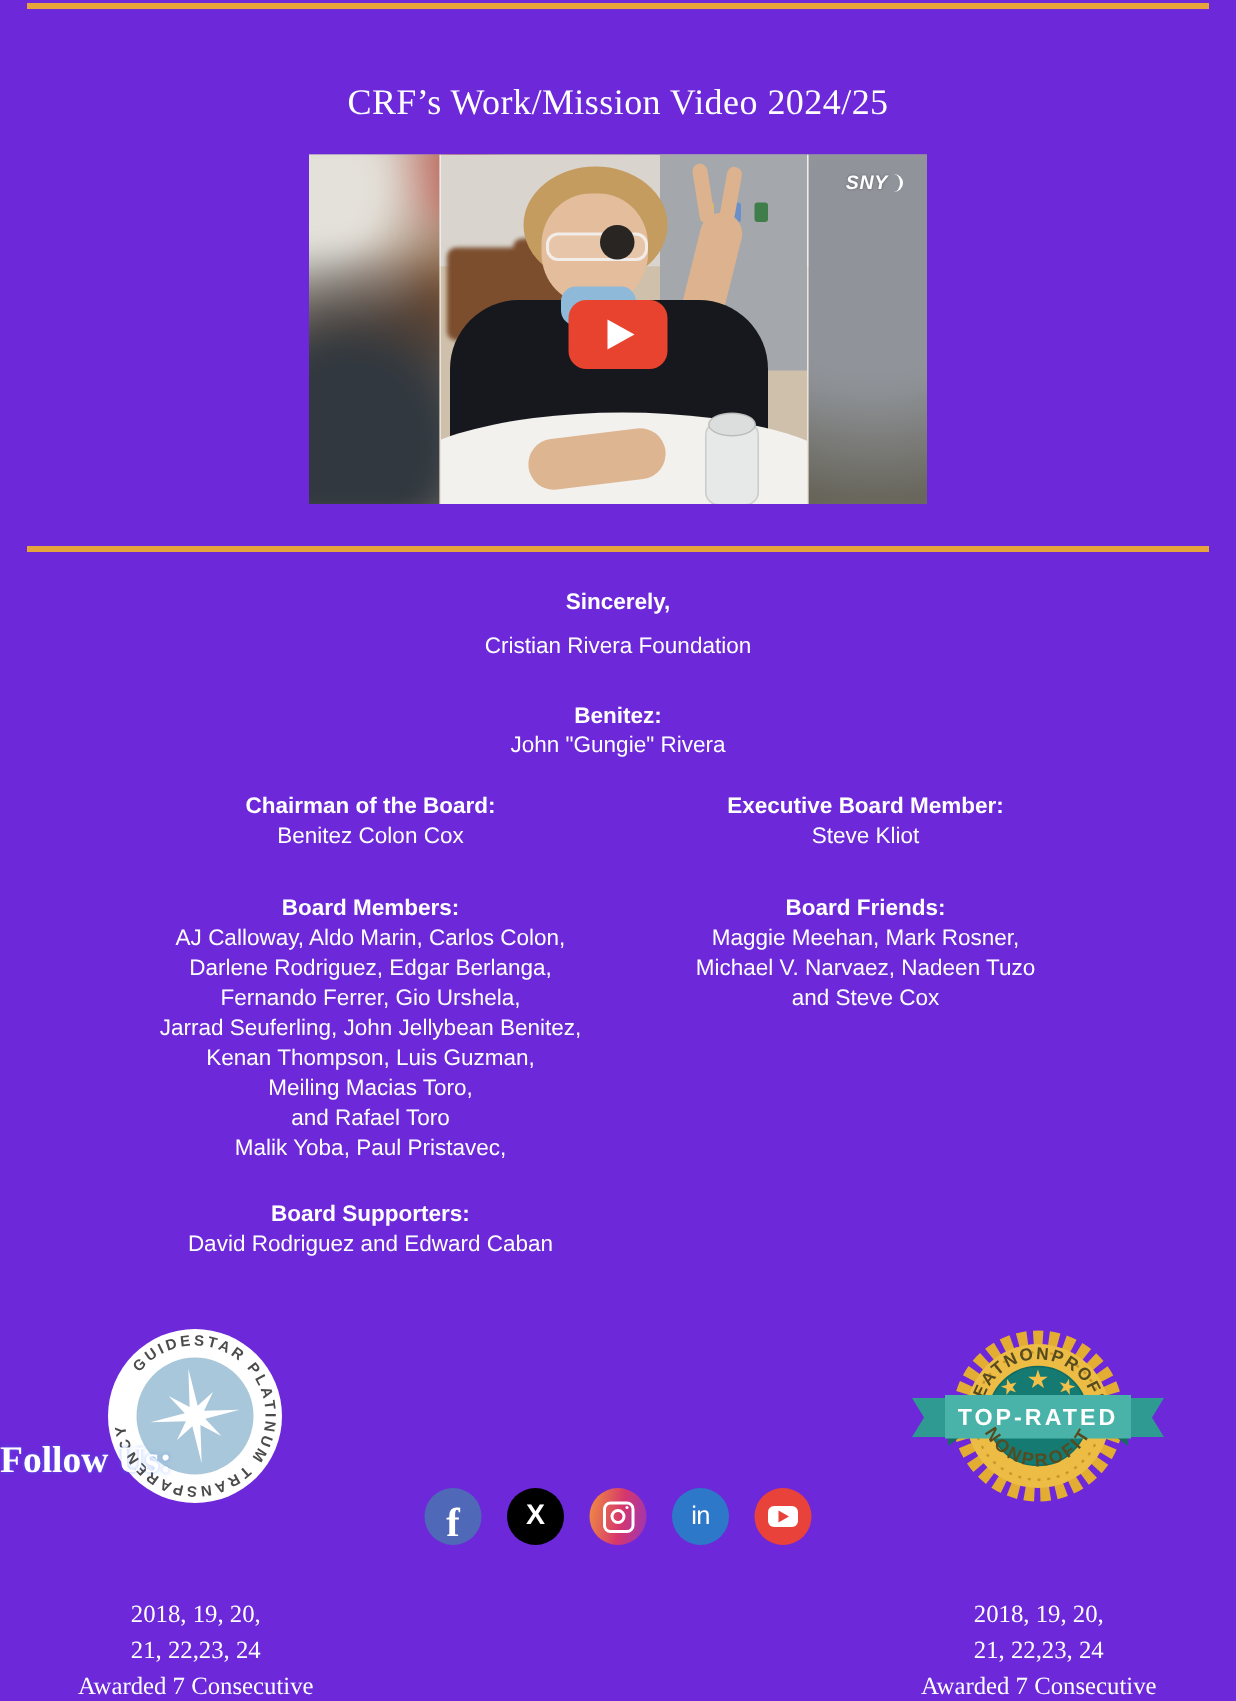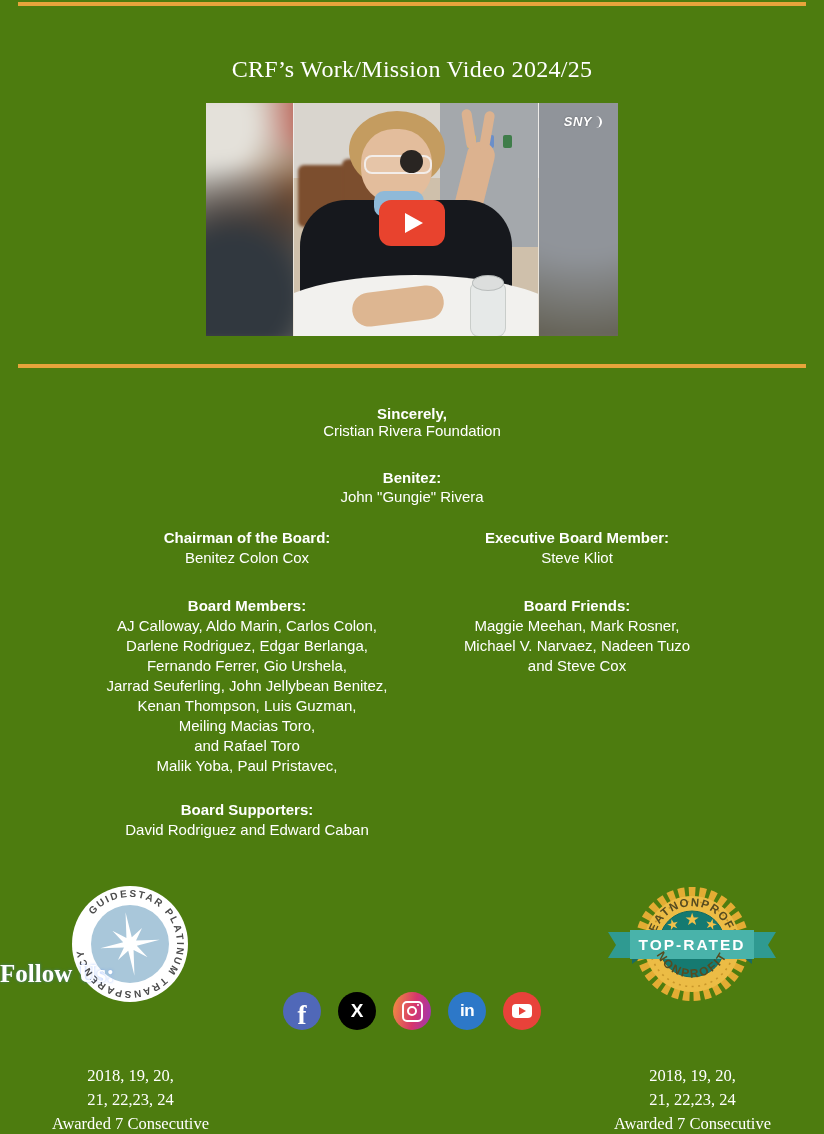--- a/index.html
+++ b/index.html
@@ -1,18 +1,18 @@
 <!DOCTYPE html>
 <html><head>
 <meta charset="utf-8">
 <style>
   html,body{margin:0;padding:0;}
   body{width:824px;height:1134px;background:#376211;overflow:hidden;
        font-family:"Liberation Sans",sans-serif;color:#fff;}
-  .page{position:relative;width:824px;height:1134px;background:#4d7c0f;}
+  .page{position:relative;width:824px;height:1134px;background:#6d28d9;}
 
   .rule{position:absolute;left:18px;right:18px;height:4px;background:#E7A43B;}
   .rule.top{top:2px;}
   .rule.mid{top:364px;}
 
   .page-title{position:absolute;top:40px;left:0;width:100%;text-align:center;
     font-family:"Liberation Serif",serif;font-weight:400;font-size:24px;letter-spacing:.3px;}
 
   
   .thumb{position:absolute;left:206px;top:103px;width:412px;height:233px;overflow:hidden;
@@ -89,21 +89,21 @@
   .sicon.fb .g{font-weight:bold;font-size:27px;margin-top:9px;font-family:"Liberation Serif",serif;}
   .sicon.x{background:#000;}
   .sicon.x .g{font-weight:800;font-size:19px;}
   .sicon.ig{background:linear-gradient(100deg,#f1903f 0%,#d6366c 55%,#9b36b7 100%);}
   .ig-cam{width:17px;height:17px;border:2px solid #fff;border-radius:5px;position:relative;}
   .ig-cam::before{content:"";position:absolute;left:3.5px;top:3.5px;width:6px;height:6px;
     border:2px solid #fff;border-radius:50%;}
   .ig-cam::after{content:"";position:absolute;right:1.5px;top:1.5px;width:2px;height:2px;
     border-radius:50%;background:#fff;}
   .sicon.li{background:#2d78c8;}
-  .sicon.li .g{font-weight:bold;font-size:17px;letter-spacing:-.5px;}
+  .sicon.li .g{font-weight:normal;font-size:17px;letter-spacing:-.5px;}
   .sicon.yt{background:#e8423a;}
   .yt-rect{width:20px;height:14px;border-radius:4px;background:#fff;display:flex;
     align-items:center;justify-content:center;}
   .yt-rect i{display:block;width:0;height:0;border-top:4px solid transparent;
     border-bottom:4px solid transparent;border-left:7px solid #e8423a;margin-left:1px;}
 </style>
 </head>
 <body>
 
 <div class="page">
@@ -136,21 +136,21 @@
       <div class="p-cap"></div>
     </div>
     <div class="t-sny">SNY</div>
     <div class="t-play">
       <div class="tri"></div>
     </div>
   </div>
 
   <div class="rule mid"></div>
 
-  <div class="line b" style="top:404px;">Sincerely,</div>
+  <div class="line b" style="top:392px;">Sincerely,</div>
   <div class="line" style="top:421px;">Cristian Rivera Foundation</div>
 
   <div class="line b" style="top:468px;">Benitez:</div>
   <div class="line" style="top:487px;">John "Gungie" Rivera</div>
 
   <div class="col left" style="top:528px;">
     <div class="hd">Chairman of the Board:</div>
     <div>Benitez Colon Cox</div>
   </div>
   <div class="col right" style="top:528px;">

